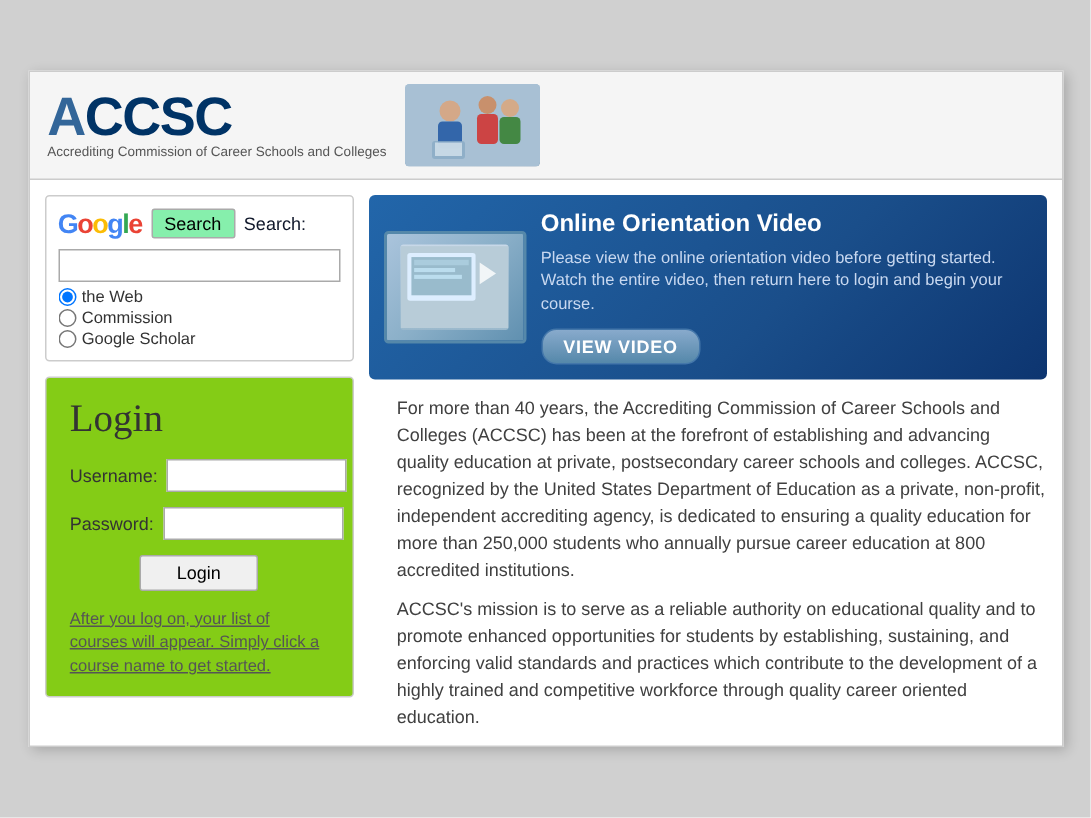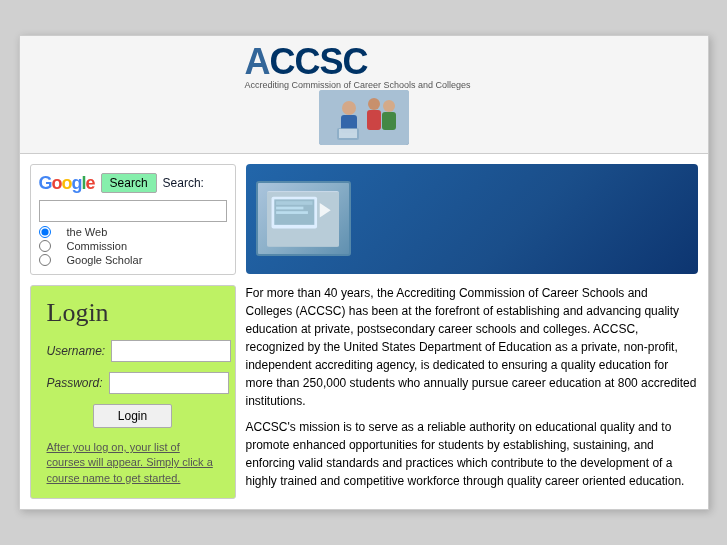--- a/index.html
+++ b/index.html
@@ -19,21 +19,20 @@
       border: 1px solid #ccc;
       box-shadow: 2px 2px 8px rgba(0,0,0,0.2);
     }
     
     .header {
       display: flex;
       align-items: center;
       border-bottom: 1px solid #ccc;
       padding: 8px 12px;
       background: #f5f5f5;
-      flex-direction: column;
     }
     .logo-area {
       display: flex;
       flex-direction: column;
       margin-right: 12px;
     }
     .logo-text {
       font-size: 36px;
       font-weight: bold;
       color: #003366;
@@ -123,55 +122,54 @@
       margin-bottom: 4px;
     }
     .search-options {
       display: flex;
       flex-direction: column;
       gap: 2px;
     }
     .search-option-row {
       display: flex;
       align-items: flex-end;
-      gap: 16px;
+      gap: 4px;
       font-size: 11px;
       color: #333;
     }
     .search-option-row input[type="radio"] {
       margin: 0;
       width: 12px;
       height: 12px;
     }
     
     .login-box {
       border: 1px solid #ccc;
       padding: 12px 16px;
-      background: #bef264;
+      background: #84cc16;
       border-radius: 3px;
     }
     .login-title {
       font-size: 26px;
       font-weight: normal;
       color: #333;
       margin-bottom: 12px;
       font-family: Georgia, serif;
     }
     .form-row {
       display: flex;
       align-items: center;
       margin-bottom: 10px;
       gap: 6px;
     }
     .form-label {
       font-size: 12px;
       color: #333;
       width: 65px;
       text-align: right;
-      font-style: italic;
     }
     .form-input {
       border: 1px solid #aaa;
       padding: 3px 4px;
       font-size: 12px;
       width: 120px;
     }
     .login-btn-row {
       display: flex;
       justify-content: center;
@@ -252,22 +250,23 @@
       font-size: 12px;
       font-weight: bold;
       border-radius: 10px;
       cursor: pointer;
       text-align: center;
       letter-spacing: 0.5px;
     }
     
     .description-area {
       font-size: 12px;
-      color: #000000;
+      color: #404040;
       line-height: 1.5;
+      margin-left: 19px;
     }
     .description-area p {
       margin-bottom: 8px;
     }
     .description-area p:last-child {
       margin-bottom: 0;
     }
   </style>
 </head>
 <body>
@@ -357,20 +356,25 @@
               <rect width="80" height="60" fill="#b8ccd8"></rect>
               <rect x="5" y="5" width="50" height="35" rx="2" fill="#ddeeff"></rect>
               <rect x="8" y="8" width="44" height="28" fill="#99bbcc"></rect>
               <rect x="10" y="10" width="40" height="4" fill="#aaccdd"></rect>
               <rect x="10" y="16" width="30" height="3" fill="#bbddee"></rect>
               <rect x="10" y="21" width="35" height="3" fill="#bbddee"></rect>
               <polygon points="58,12 70,20 58,28" fill="#ffffff" opacity="0.8"></polygon>
             </svg>
           </div>
         </div>
+        <div class="video-info">
+          <div class="video-title">Online Orientation Video</div>
+          <div class="video-desc">Please view the online orientation video before getting started. Watch the entire video, then return here to login and begin your course.</div>
+          <div class="view-video-btn">VIEW VIDEO</div>
+        </div>
       </div>
 
       <div class="description-area">
         <p>For more than 40 years, the Accrediting Commission of Career Schools and Colleges (ACCSC) has been at the forefront of establishing and advancing quality education at private, postsecondary career schools and colleges. ACCSC, recognized by the United States Department of Education as a private, non-profit, independent accrediting agency, is dedicated to ensuring a quality education for more than 250,000 students who annually pursue career education at 800 accredited institutions.</p>
         <p>ACCSC's mission is to serve as a reliable authority on educational quality and to promote enhanced opportunities for students by establishing, sustaining, and enforcing valid standards and practices which contribute to the development of a highly trained and competitive workforce through quality career oriented education.</p>
       </div>
 
     </div>
   </div>
 </div>

